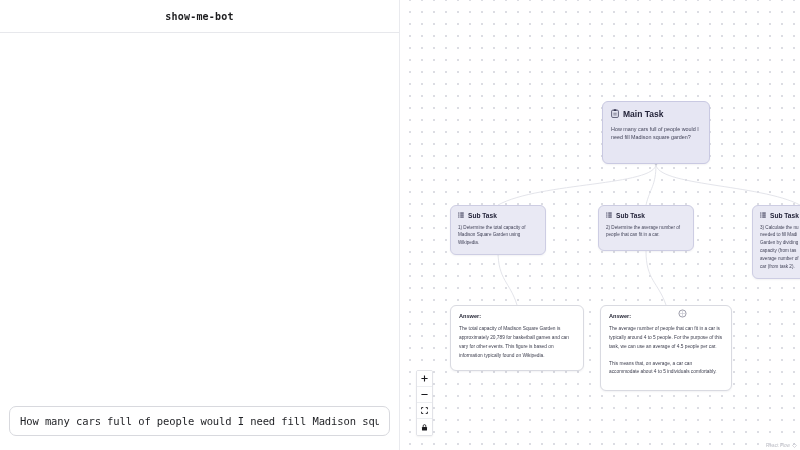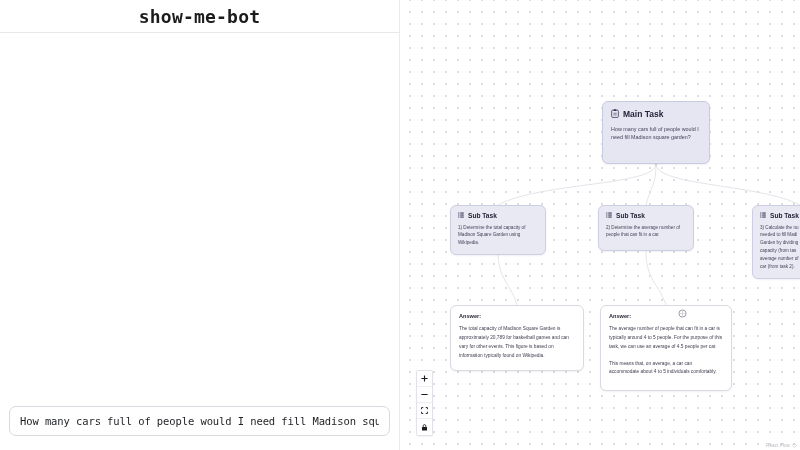--- a/index.html
+++ b/index.html
@@ -22,21 +22,21 @@
   }
   .chat-header {
     height: 33px;
     flex: 0 0 33px;
     display: flex; align-items: center; justify-content: center;
     border-bottom: 1px solid #e7e8ec;
     background: #ffffff;
   }
   .chat-title {
     font-family: "DejaVu Sans Mono", monospace;
-    font-size: 18px;
+    font-size: 10px;
     font-weight: 700;
     color: #1c1c1e;
     letter-spacing: 0.2px;
   }
   .chat-messages {
     flex: 1 1 auto;
     position: relative;
     background: #ffffff;
     overflow: hidden;
   }

